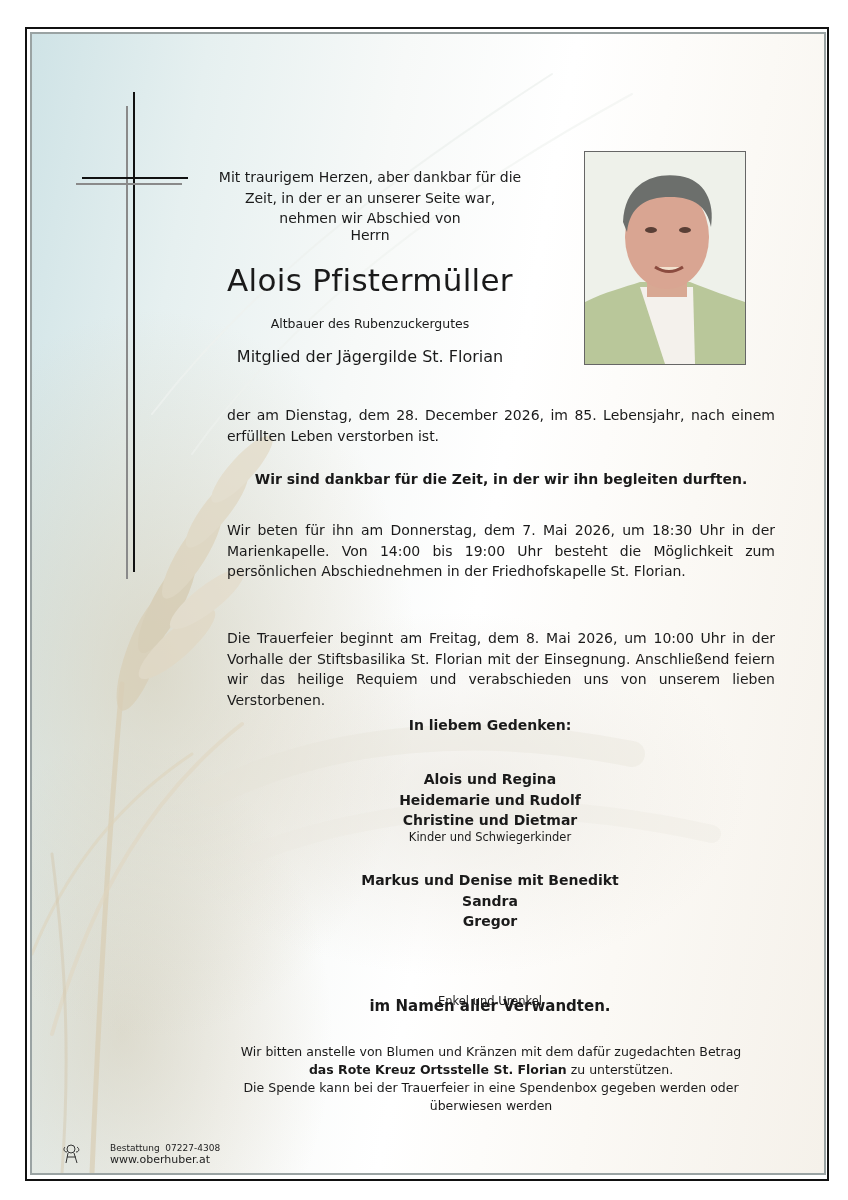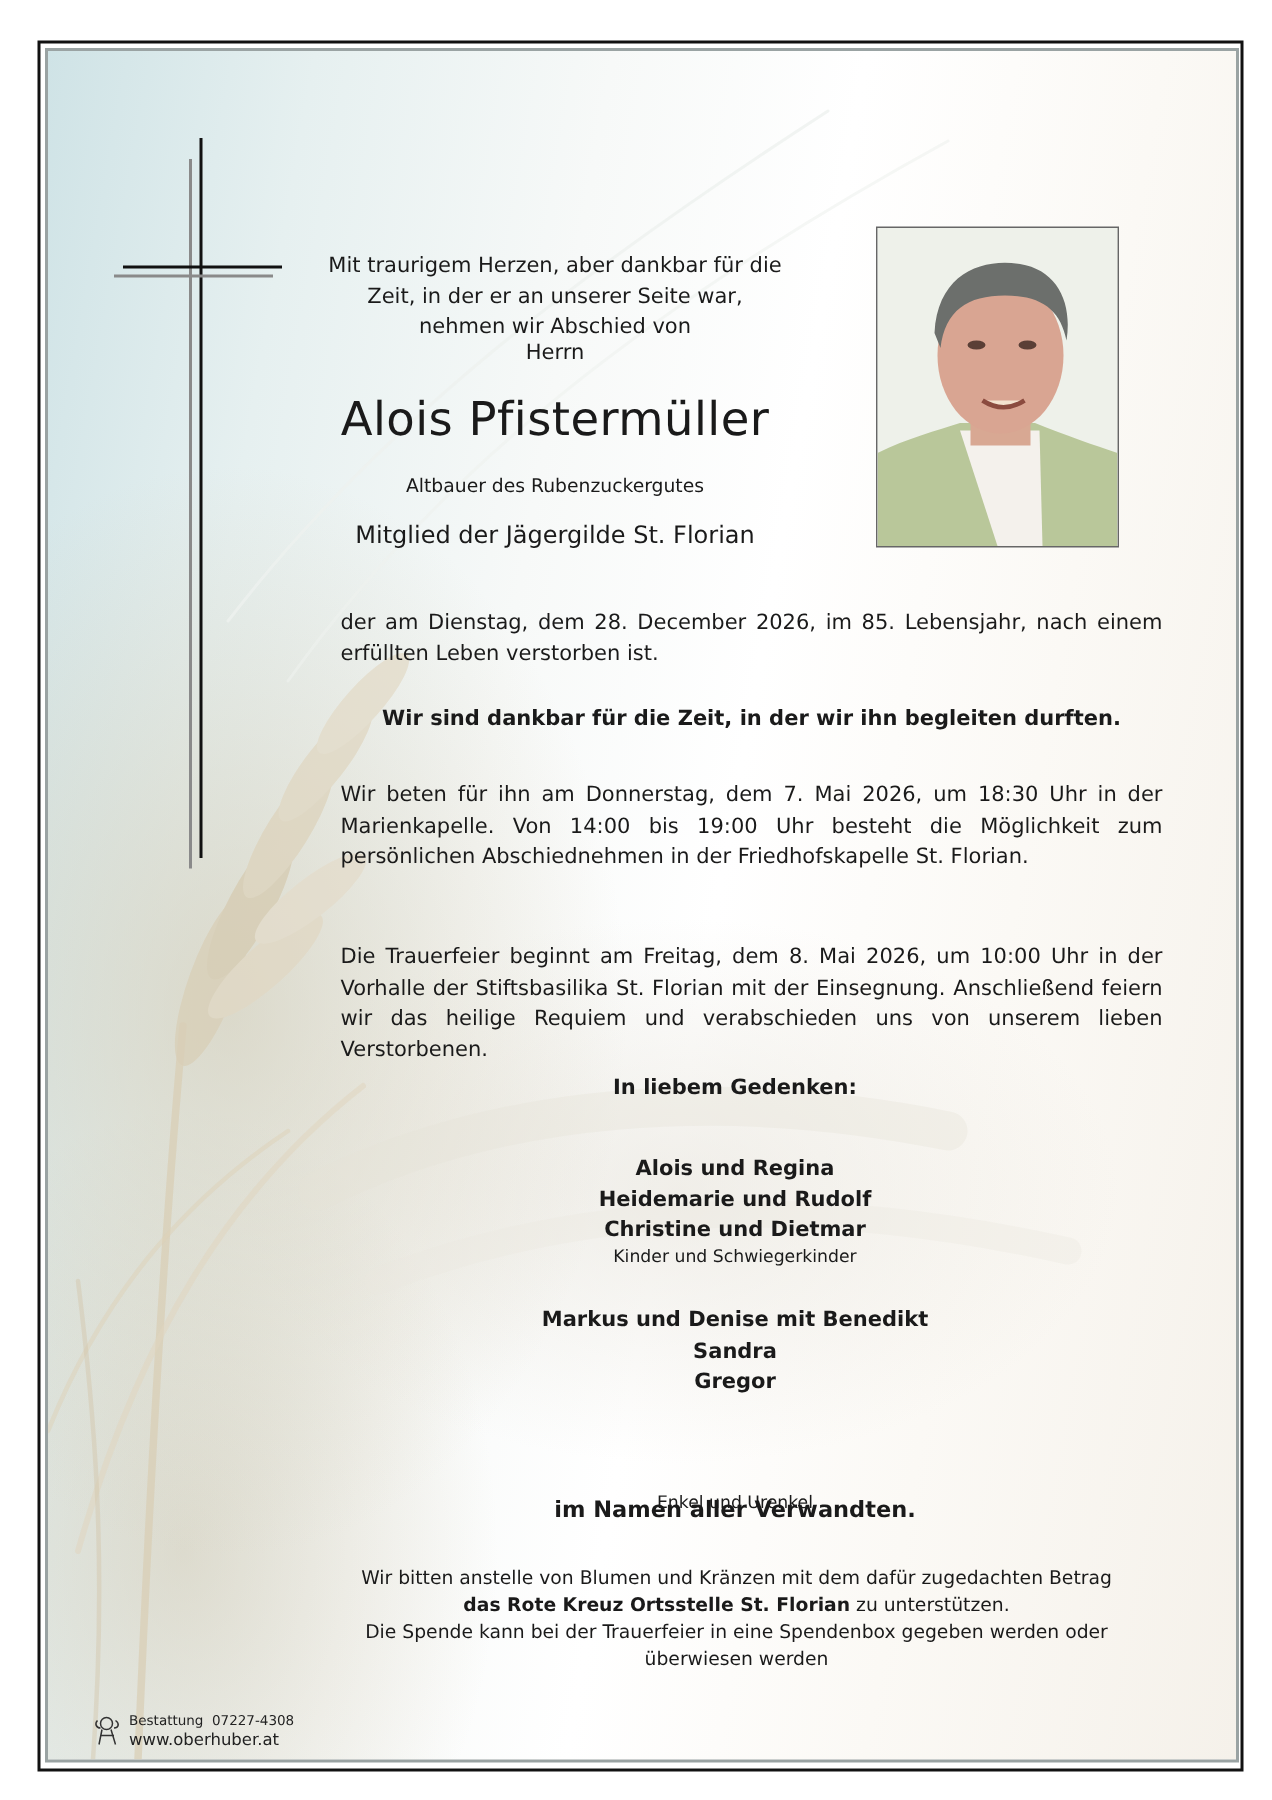--- a/index.html
+++ b/index.html
@@ -44,21 +44,21 @@
   .family { left: 240px; width: 500px; font-size: 14px; line-height: 20.5px; font-weight: bold; }
   .fam1 { top: 769px; }
   .fam-label { left: 240px; width: 500px; font-size: 11.5px; }
   .famlabel1 { top: 830px; }
   .fam2 { top: 870px; }
   .famlabel2 { top: 994px; }
   .verwandten { left: 240px; width: 500px; top: 997px; font-size: 15px; font-weight: bold; }
   .donation { left: 232px; width: 518px; top: 1043px; font-size: 12.5px; line-height: 18px; }
   .donation b { font-weight: bold; }
   .footer { position: absolute; left: 62px; top: 1143px; font-size: 9px; color: #222; display: flex; align-items: center; gap: 4px; }
-  .footer .lines { line-height: 11px; }
+  .footer .lines { line-height: 11px; margin-left: 24px; }
   .footer .url { font-size: 11px; }
 </style>
 </head>
 <body>
 
 <div class="outer-frame"></div>
 <div class="inner-frame">
   <svg class="wheat" viewBox="0 0 792 1139">
     <g fill="none" stroke-linecap="round">
       <path d="M60 1139 C 70 900, 80 760, 90 650" stroke="#d8cdb3" stroke-width="5" opacity="0.7"></path>

